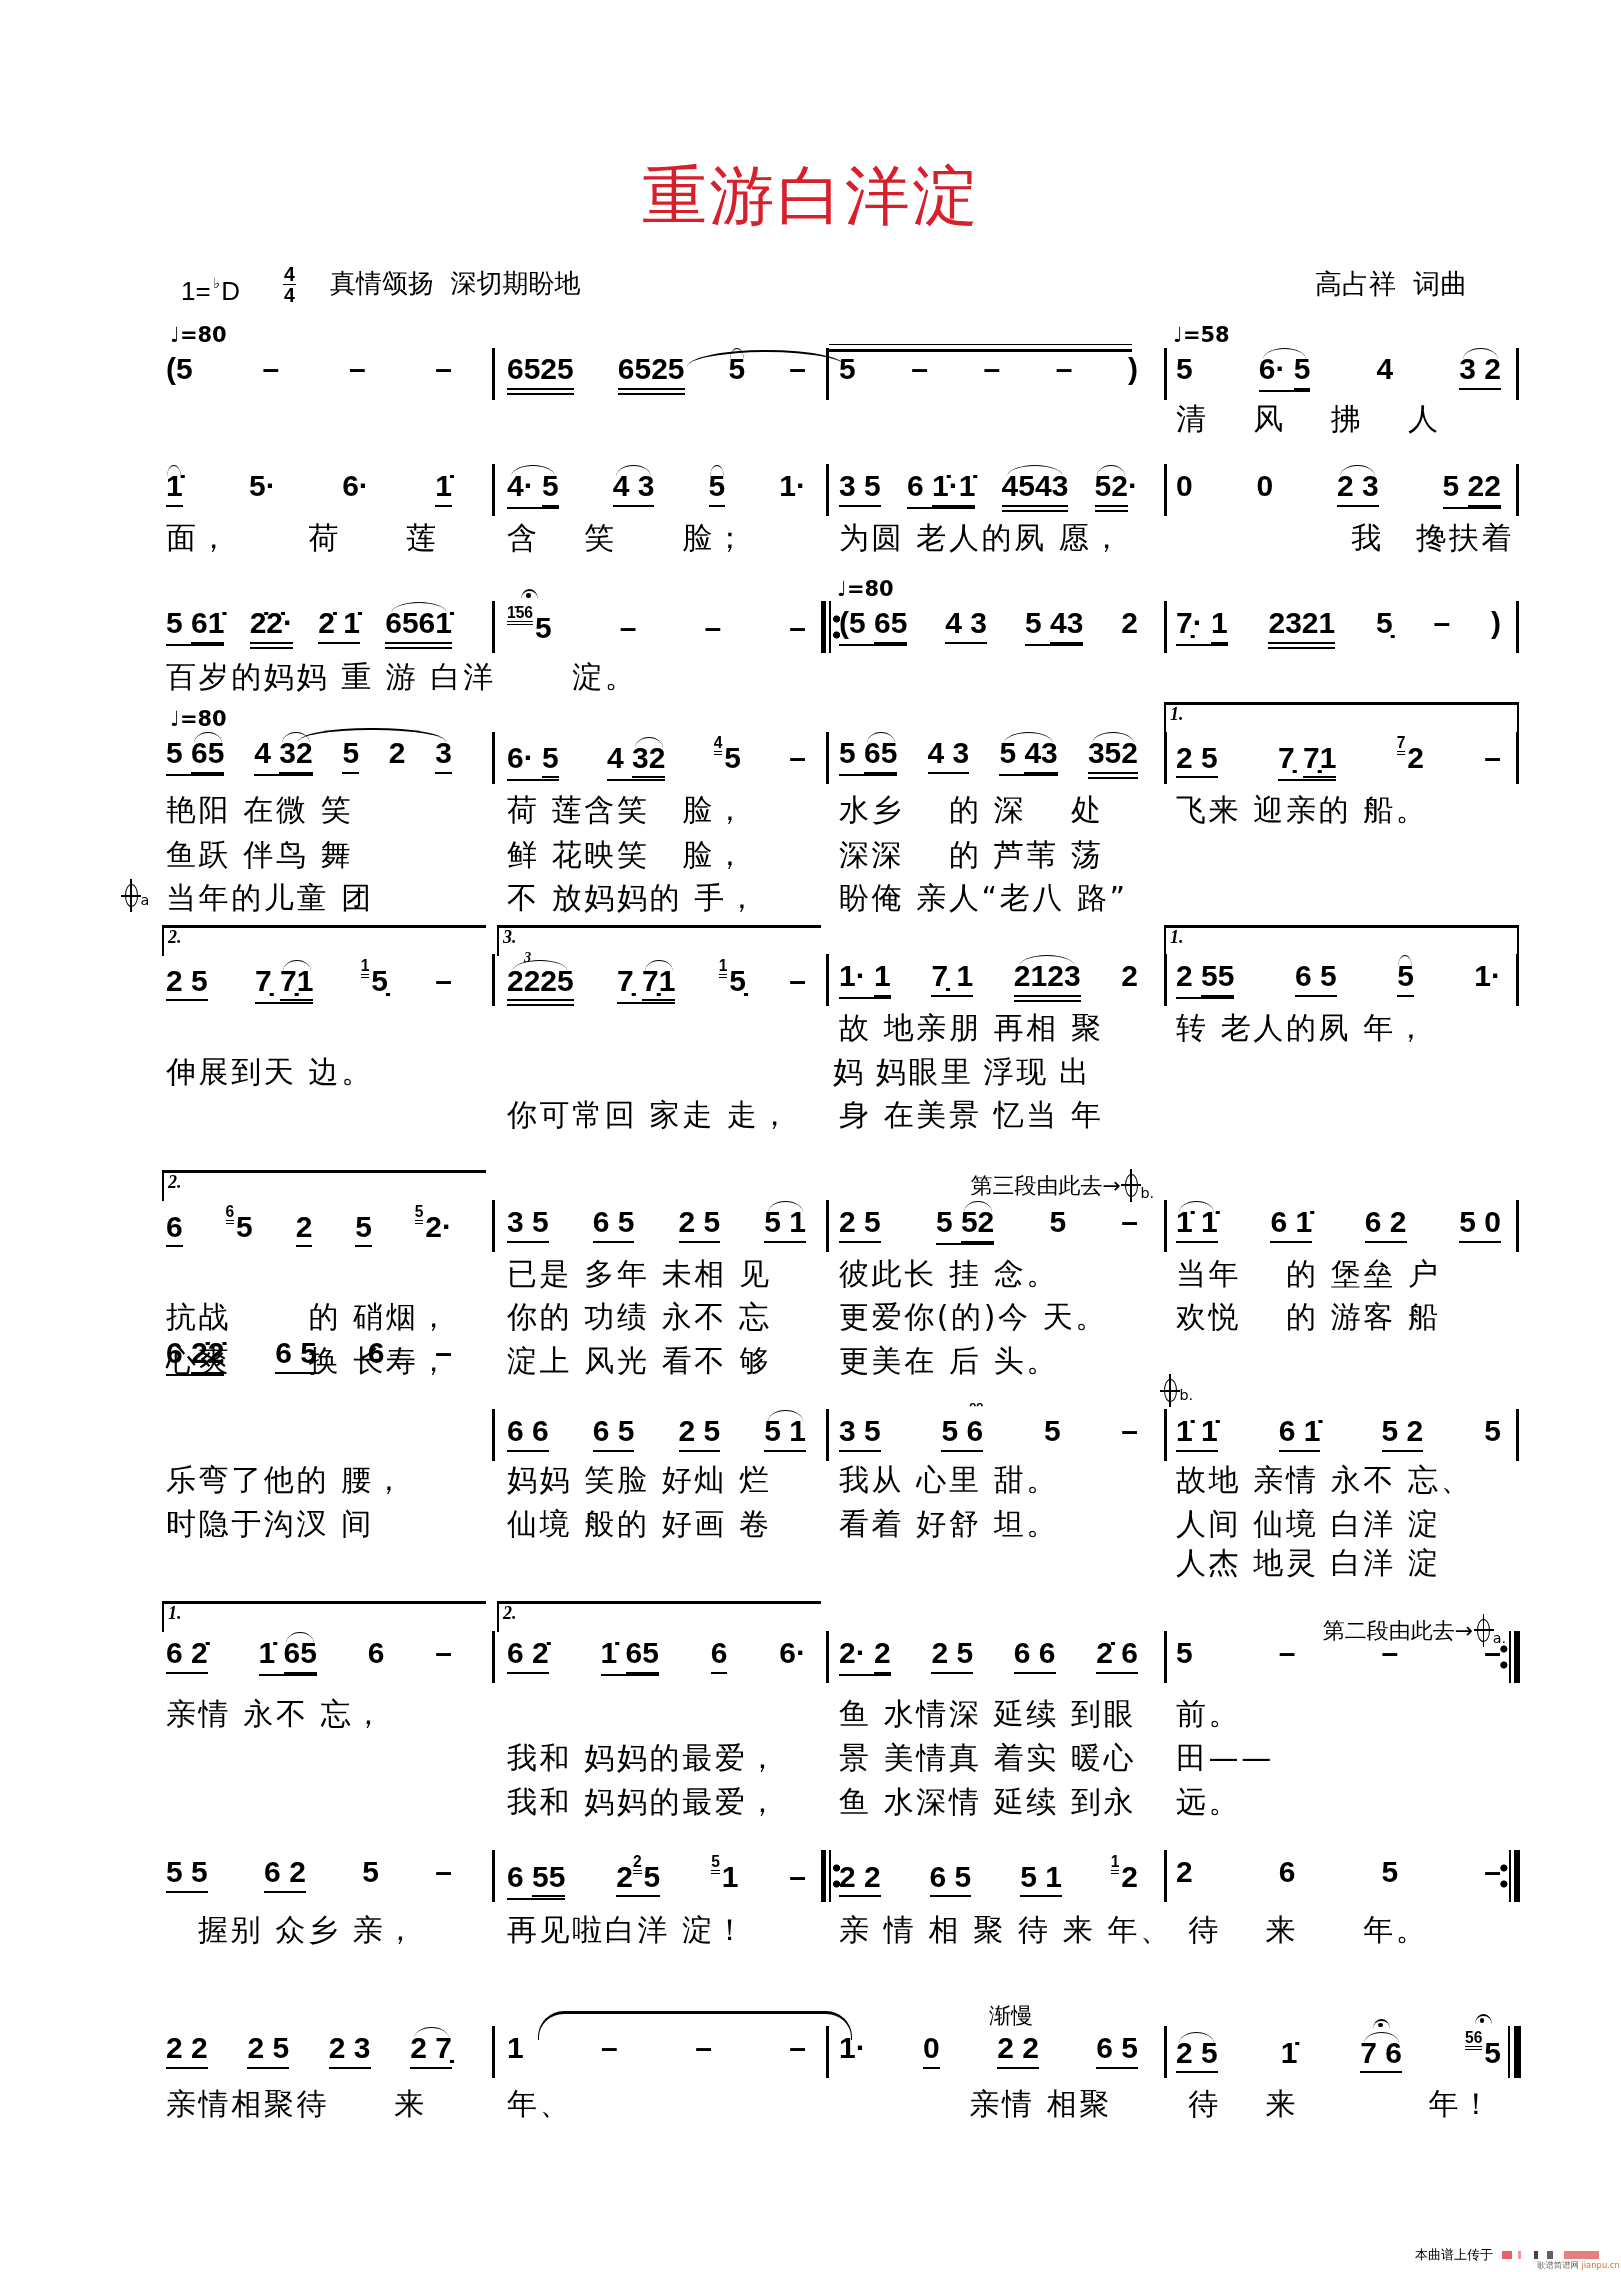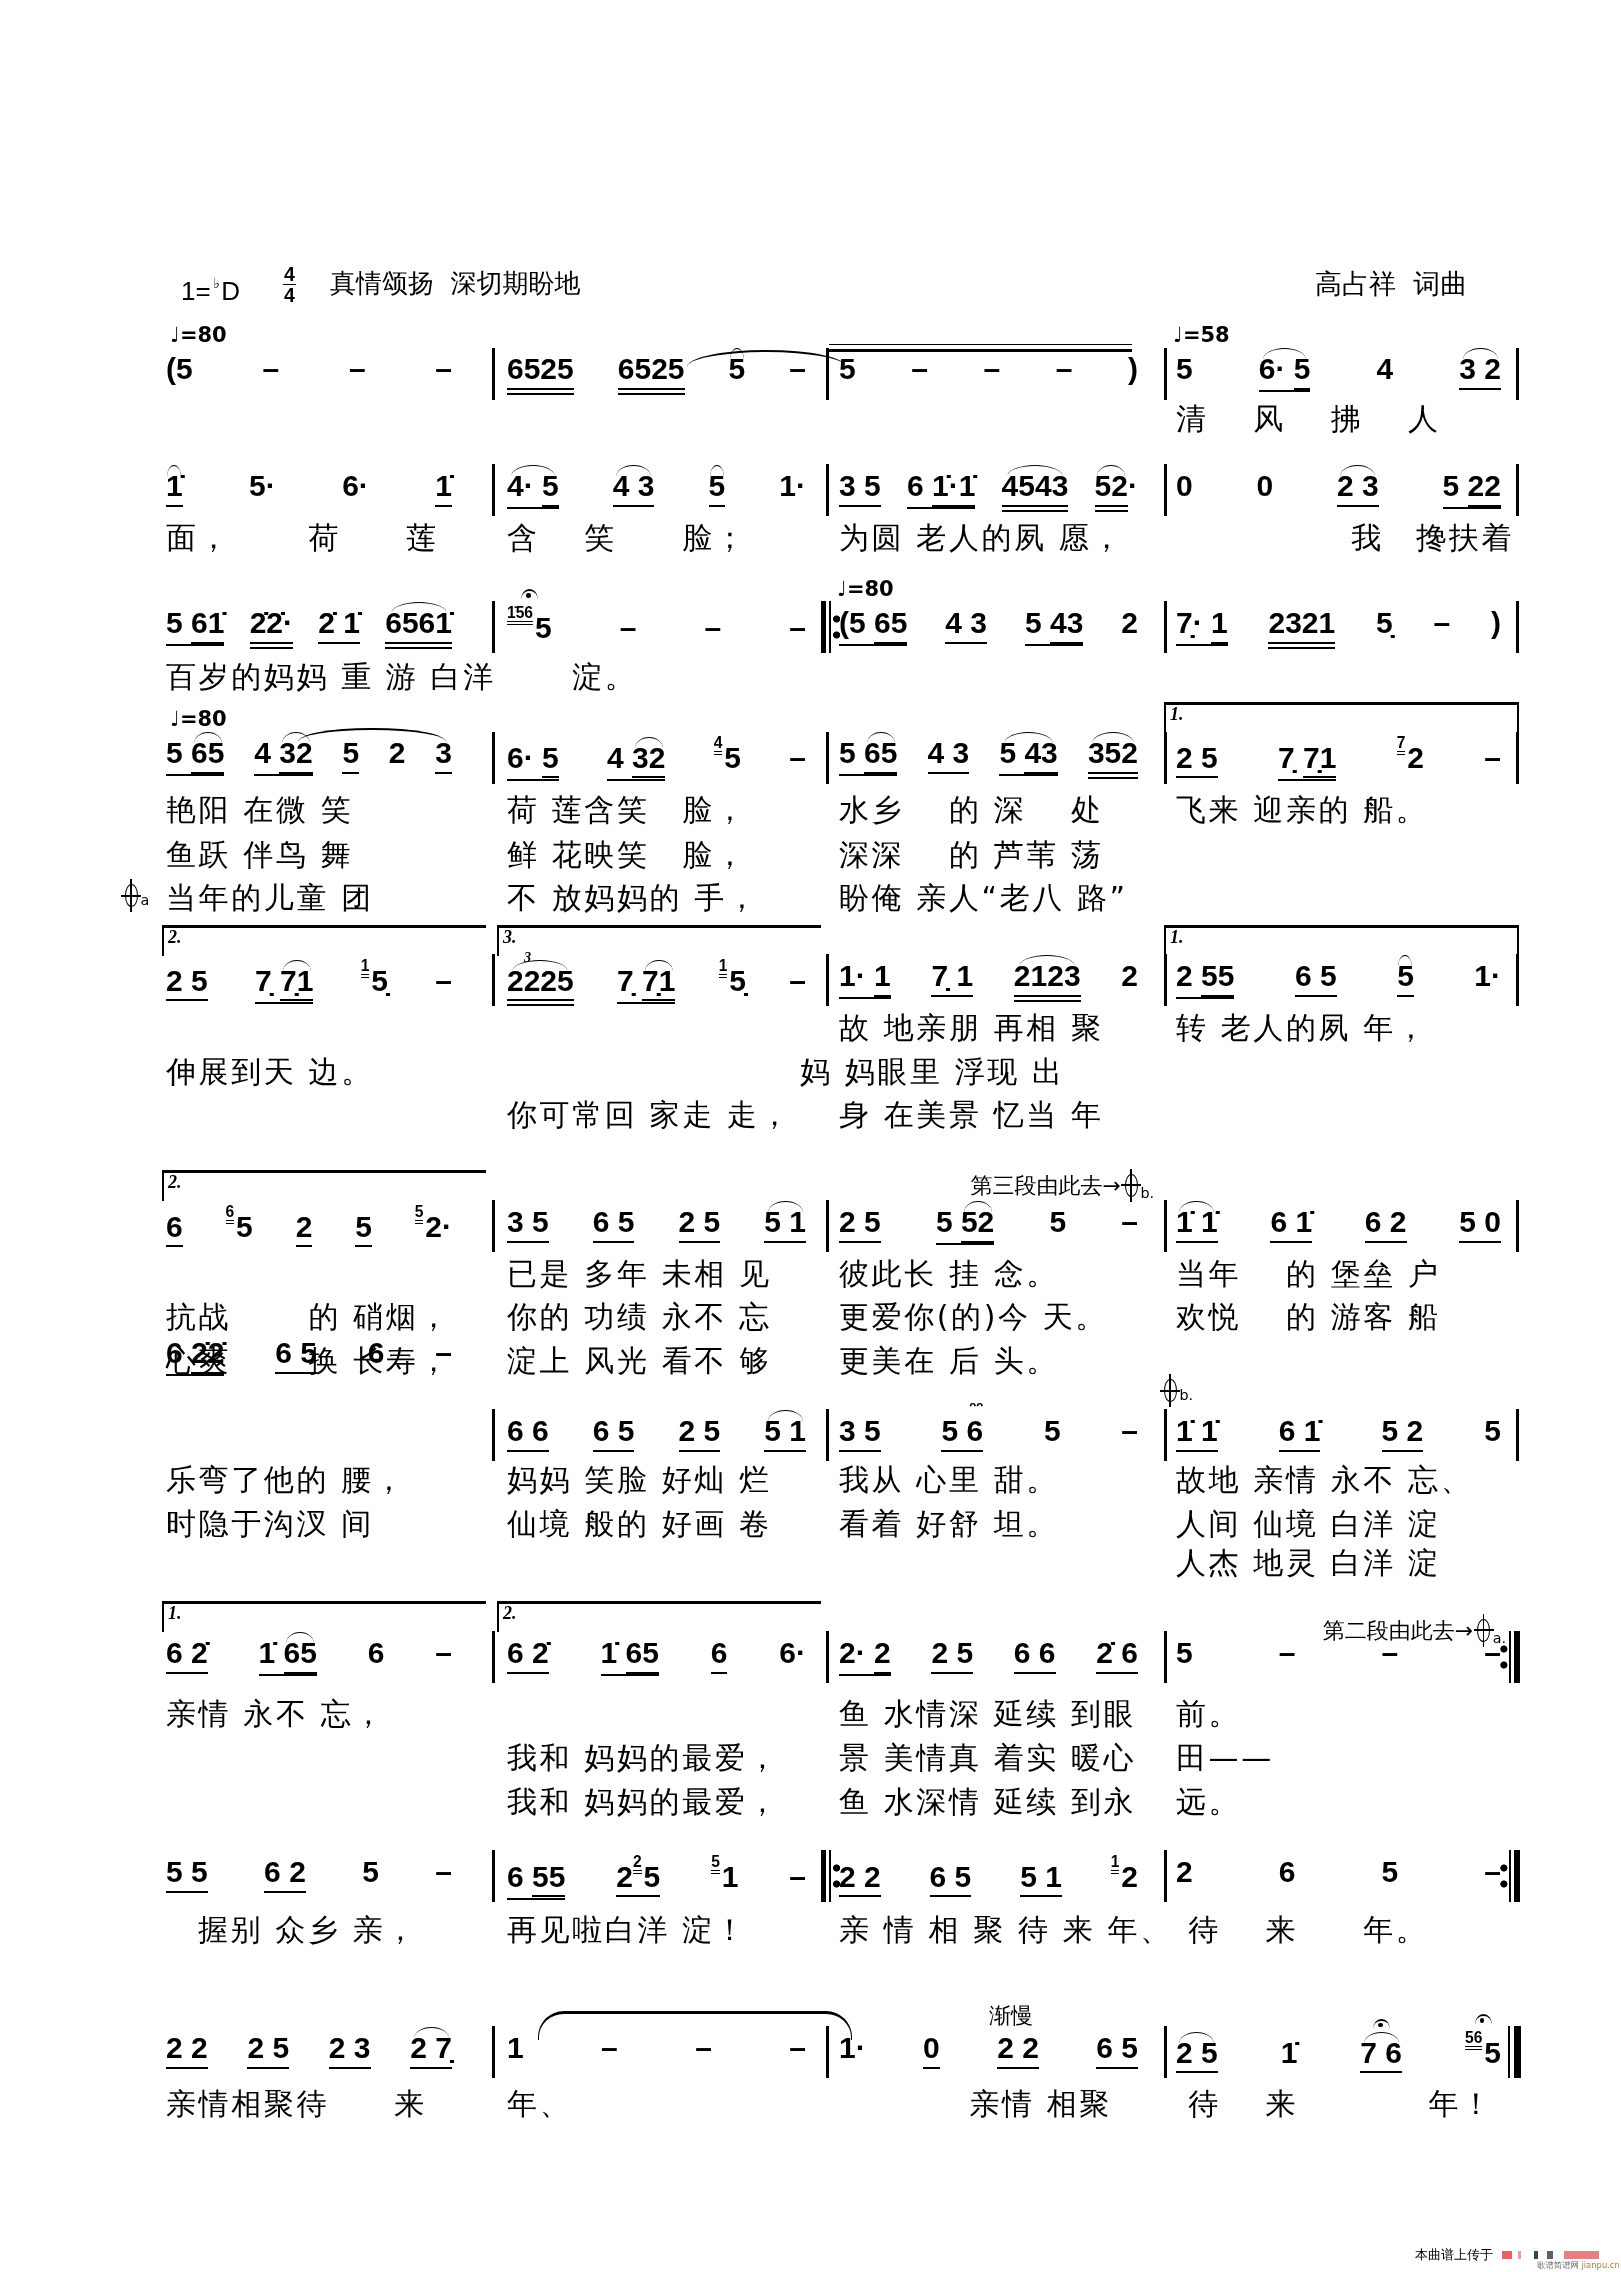--- a/index.html
+++ b/index.html
@@ -58,20 +58,21 @@
   .footer-upload{position:absolute;left:1415px;top:2247px;font:13px/15.6px "DejaVu Sans",sans-serif;white-space:nowrap;}
   .site-logo{position:absolute;left:1502px;top:2251px;width:97px;height:7.8px;
      background:linear-gradient(to right,#e0474c 0 10.4px,transparent 10.4px 15.6px,#e88 15.6px 19.5px,transparent 19.5px 32px,#222 32px 36px,transparent 36px 45px,#444 45px 51px,transparent 51px 62px,#e06a6a 62px 97px);opacity:.85;}
   .watermark{position:absolute;left:1537px;top:2260px;font:8.4px/10.4px "DejaVu Sans",sans-serif;color:#666;white-space:nowrap;}
   .watermark .url{color:#c8762a;margin-left:2.6px;}
 </style>
 </head>
 <body>
 
 <div id="score">
+  <div class="title">重游白洋淀</div>
 
   <div class="hdr key"><span>1=</span><span class="acc">♭</span><span>D</span></div>
 
   <div class="timesig">
     <span class="num">4</span>
     <span class="frac"></span>
     <span class="num">4</span>
   </div>
 
   <div class="hdr expr">真情颂扬  深切期盼地</div>
@@ -246,21 +247,21 @@
         <span class="tok"><span class="nt">–</span></span>
       </div>
       <div class="lyric" style="left: 507px; top: 1097px;">你可常回 家走 走，</div>
       <div class="measure" style="left: 839px; top: 958px; width: 299px;">
         <span class="tok u1"><span class="tok"><span class="nt">1· </span></span><span class="tok u1"><span class="nt">1</span></span></span>
         <span class="tok u1"><span class="nt">7̣ 1</span></span>
         <span class="tok u2"><span class="nt">2123</span><span class="slur"></span></span>
         <span class="tok"><span class="nt">2</span></span>
       </div>
       <div class="lyric" style="left: 839px; top: 1010px;">故 地亲朋 再相 聚</div>
-      <div class="lyric" style="left: 800px; top: 1054px;">妈 妈眼里 浮现 出</div>
+      <div class="lyric" style="left: 833px; top: 1054px; font-family: Liberation Serif, serif;">妈 妈眼里 浮现 出</div>
       <div class="lyric" style="left: 839px; top: 1097px;">身 在美景 忆当 年</div>
       <div class="measure" style="left: 1176px; top: 958px; width: 325px;">
         <span class="tok u1"><span class="tok"><span class="nt">2 </span></span><span class="tok u1"><span class="nt">55</span></span></span>
         <span class="tok u1"><span class="nt">6 5</span></span>
         <span class="tok u1"><span class="nt">5</span><span class="slur"></span></span>
         <span class="tok"><span class="nt">1·</span></span>
       </div>
       <div class="lyric" style="left: 1176px; top: 1010px;">转 老人的夙 年，</div>
       <div class="bar bar-single" style="left: 492px; top: 954px;"></div>
       <div class="bar bar-single" style="left: 826px; top: 954px;"></div>

